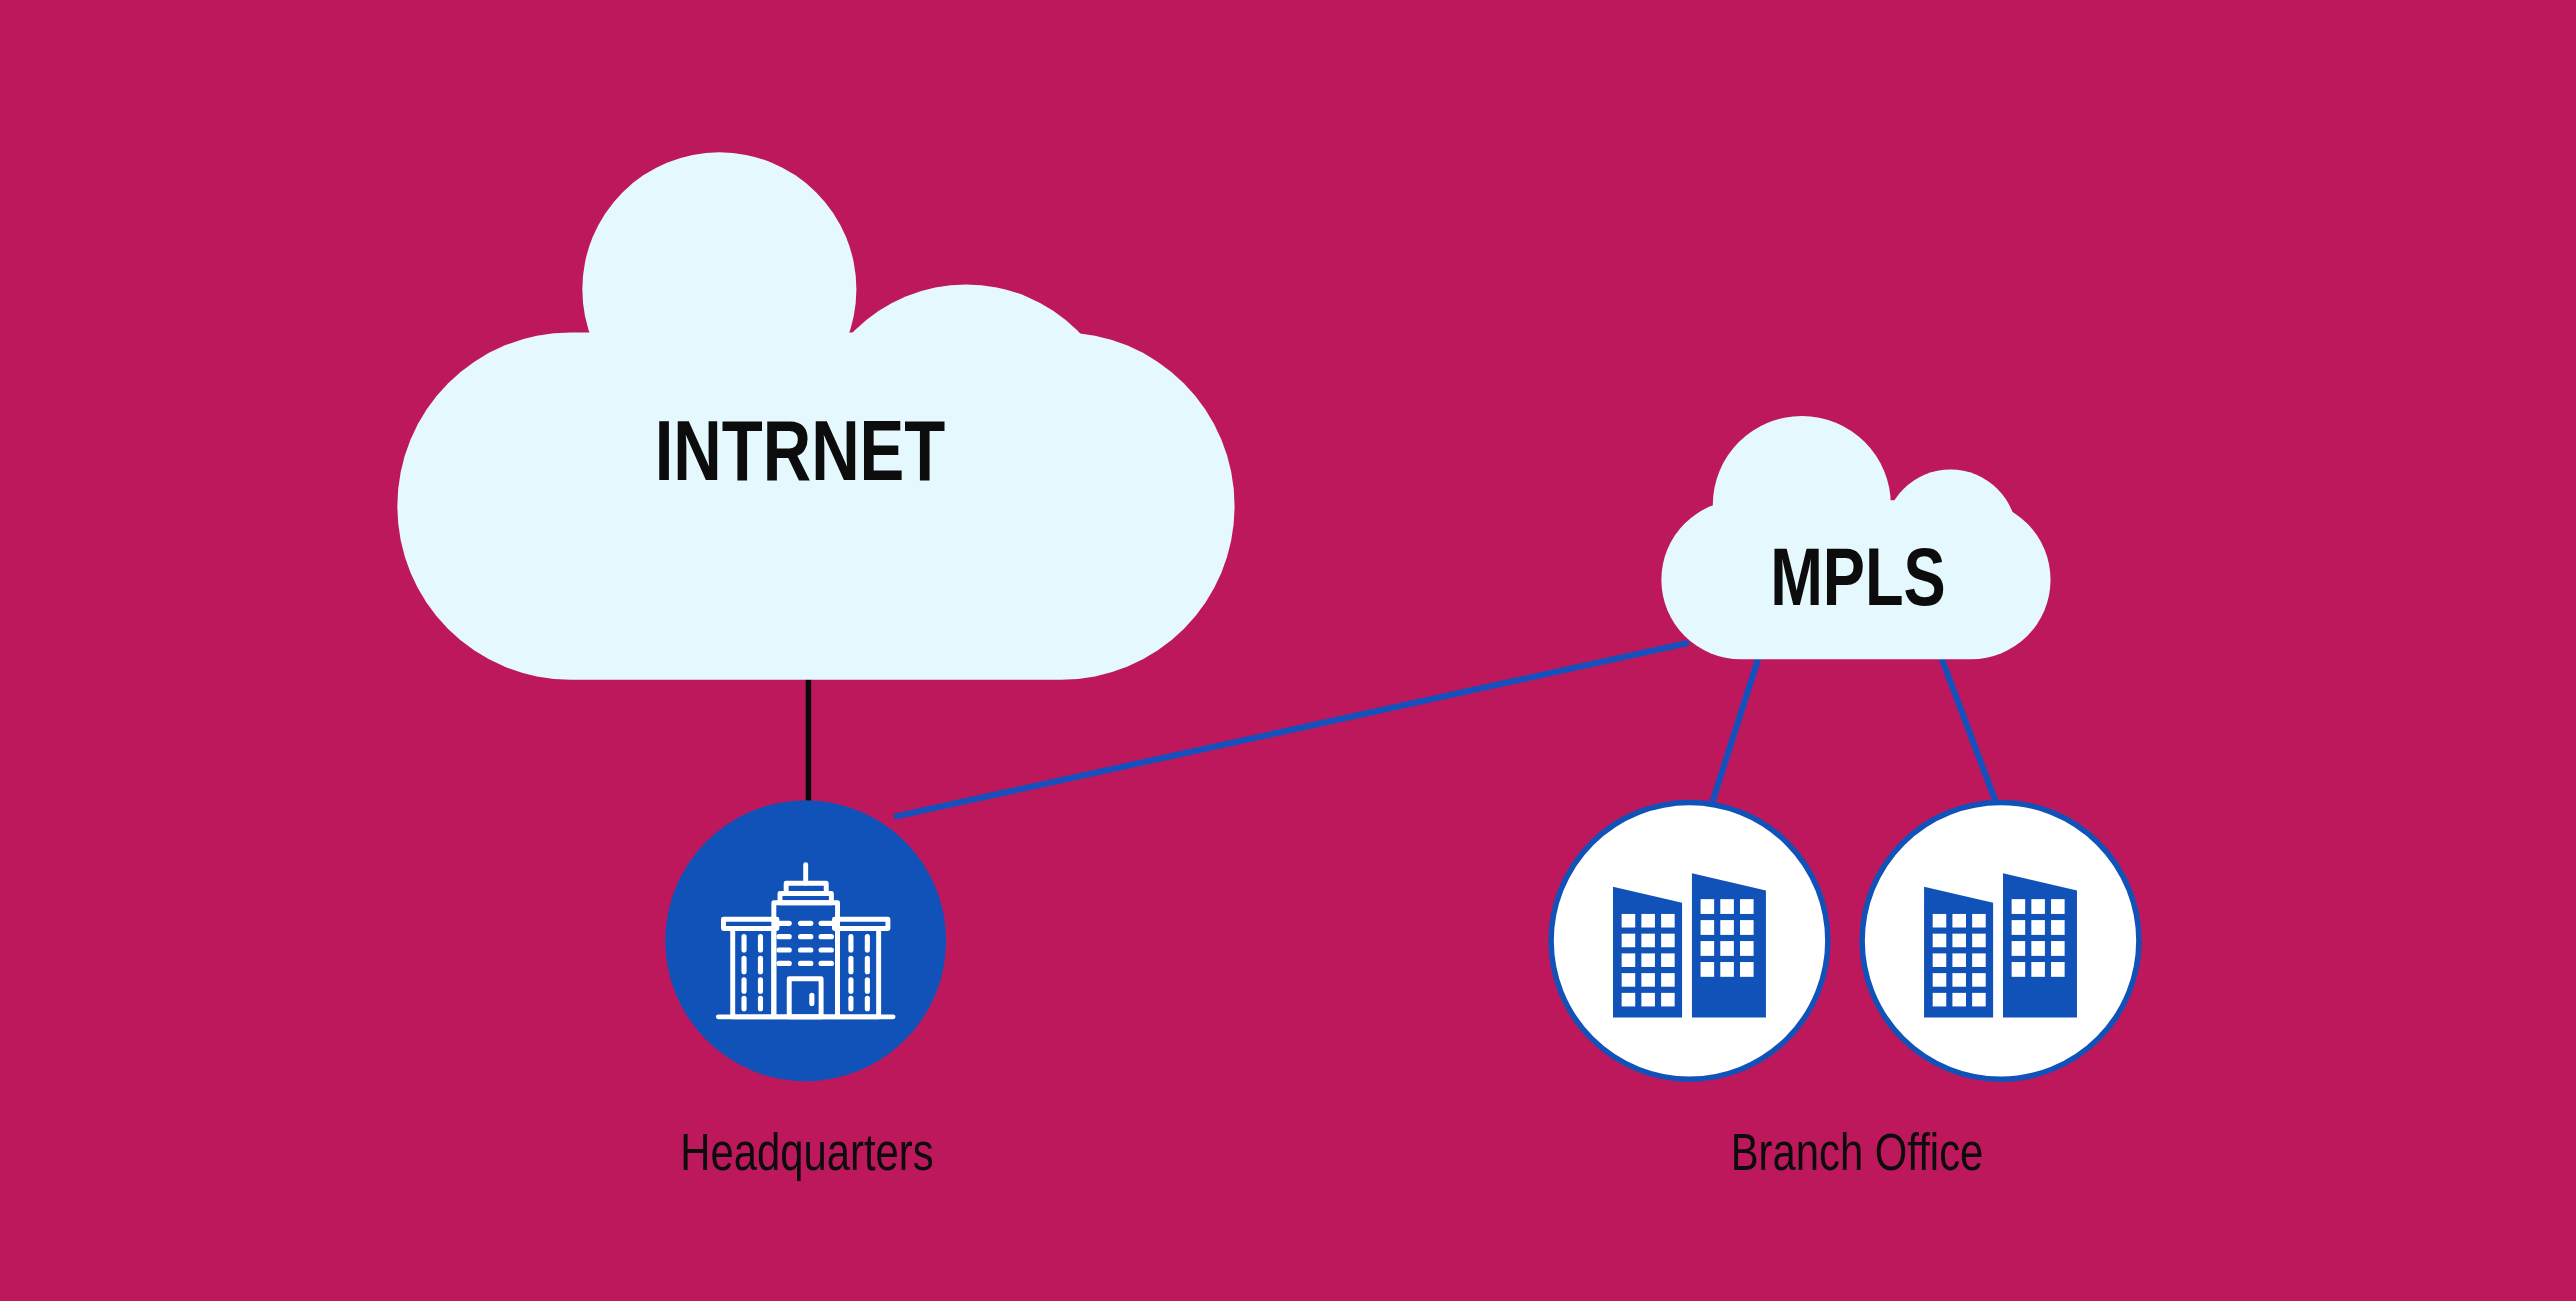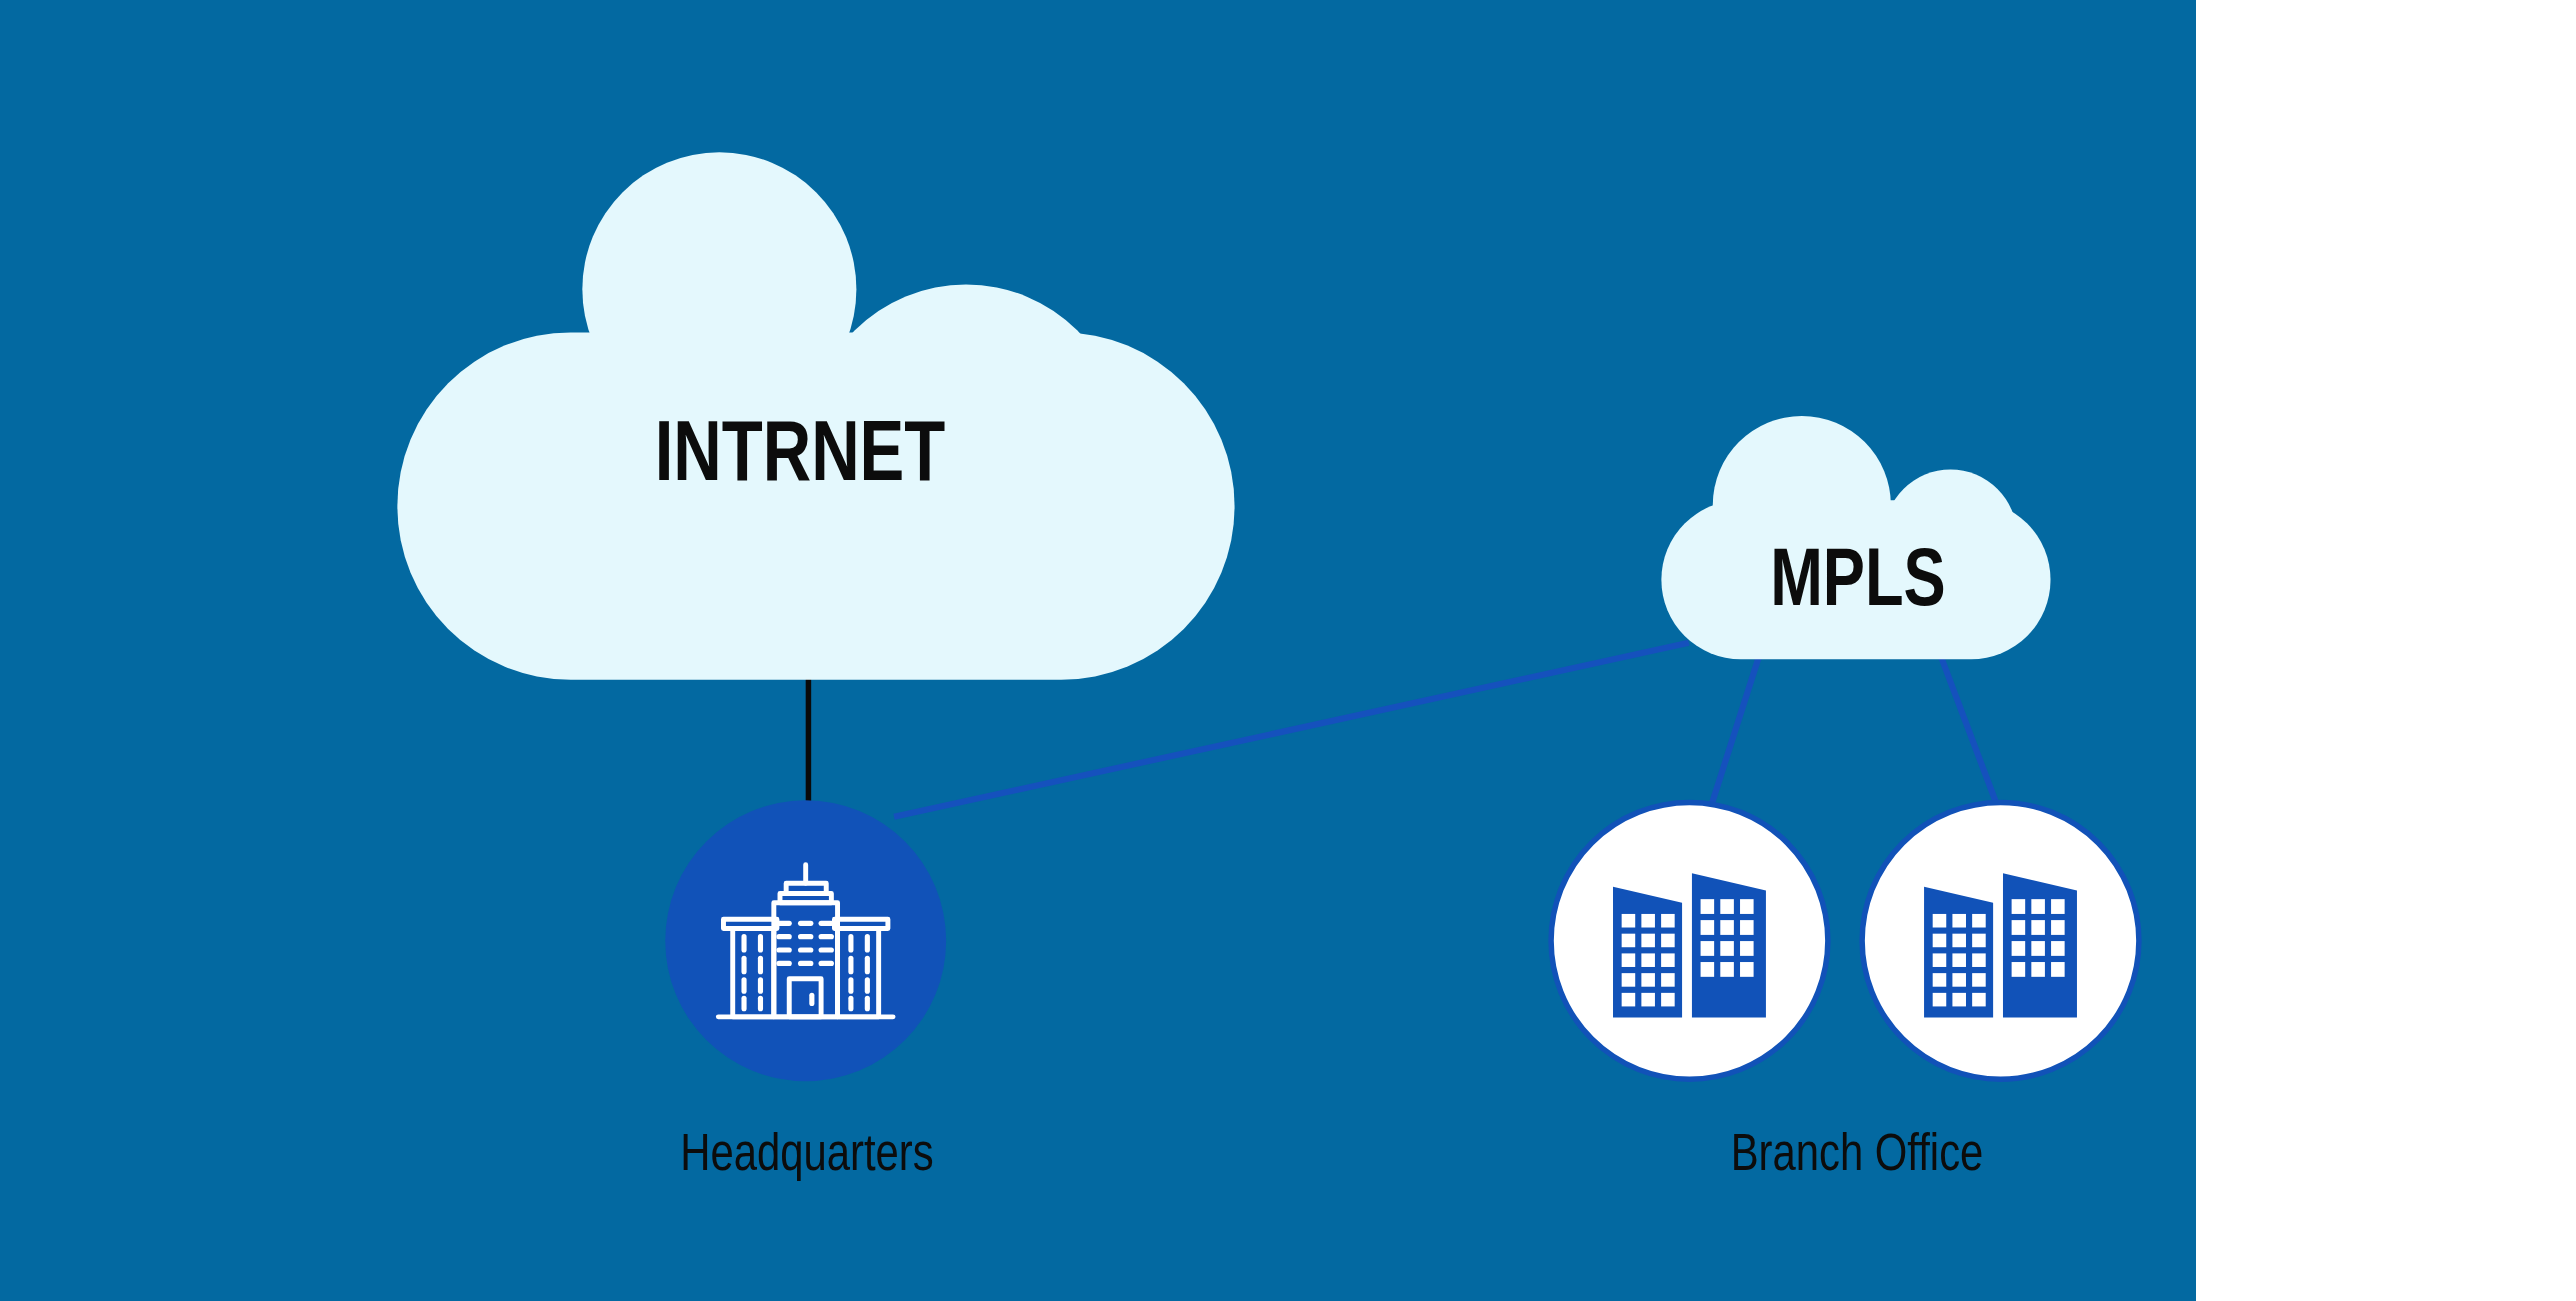--- a/index.html
+++ b/index.html
@@ -1,20 +1,20 @@
 <!DOCTYPE html>
 <html style="font-size:11px"><head>
 <meta charset="utf-8">
 <style>
   html, body { margin: 0; padding: 0; background: #ffffff; }
   .stage {
     position: relative;
-    width: 2196px;
+    width: 2576px;
     height: 1302px;
-    background: #0369a1;
+    background: #be185d;
     overflow: hidden;
     font-family: "Liberation Sans", sans-serif;
   }
   svg.diagram-layer {
     position: absolute;
     left: 0; top: 0;
     width: 2576px;
     height: 1302px;
     display: block;
   }

